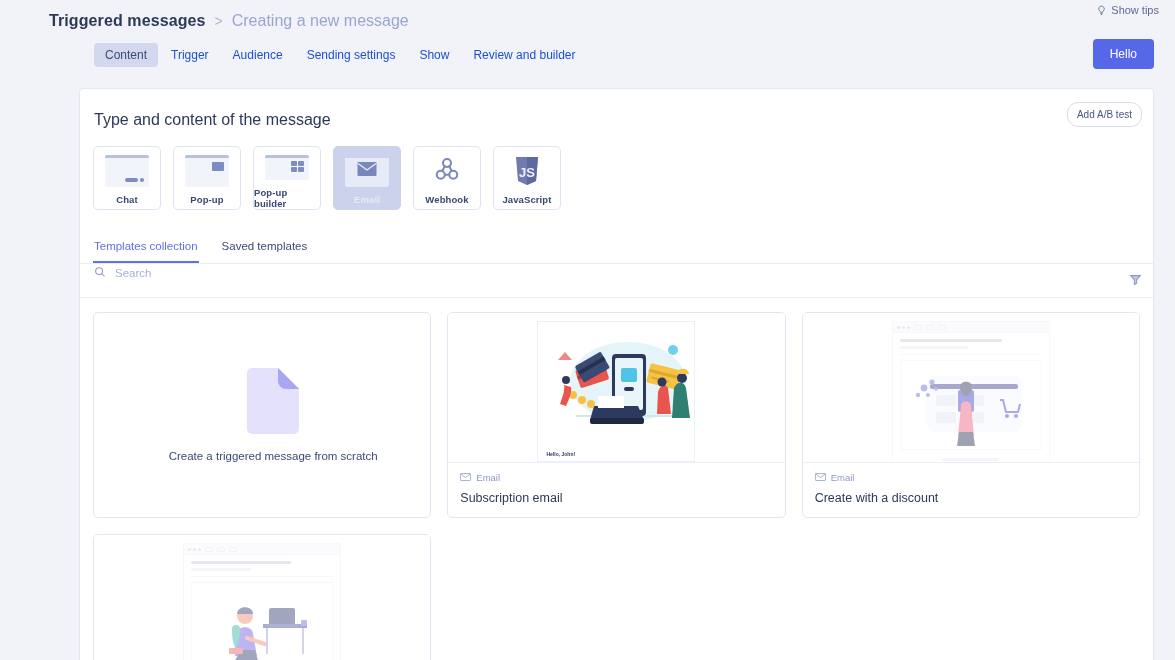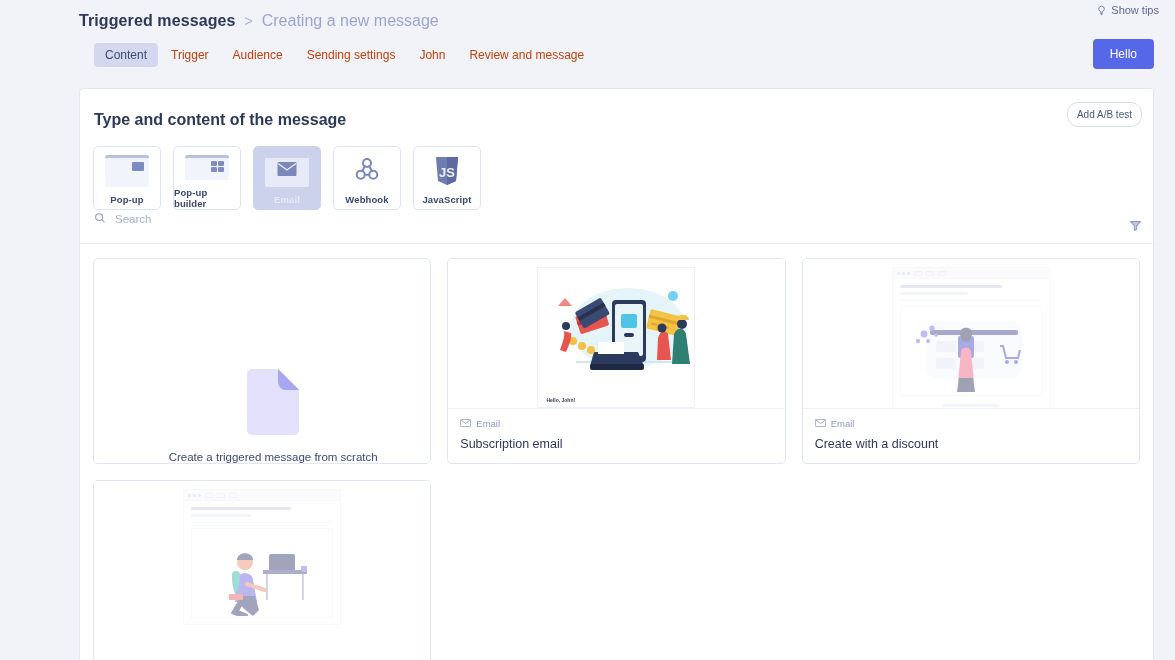--- a/index.html
+++ b/index.html
@@ -6,36 +6,36 @@
   html, body {
     width: 1175px; height: 660px;
     background: #f1f3f9;
     font-family: "Liberation Sans", sans-serif;
     color: #2f3b5c;
     overflow: hidden;
   }
 
   
   .header { position: relative; padding: 12px 0 0 0; }
-  .breadcrumb { display: flex; align-items: baseline; gap: 9px; padding-left: 79px; }
+  .breadcrumb { display: flex; align-items: baseline; gap: 9px; padding-left: 49px; }
   .bc-root { font-size: 16px; font-weight: 700; color: #2d3958; letter-spacing: .1px; }
   .bc-sep { font-size: 14px; color: #aab4d4; font-weight: 400; }
   .bc-current { font-size: 16px; font-weight: 400; color: #9aa6cf; }
 
   .show-tips {
     position: absolute; top: 4px; right: 16px;
     display: flex; align-items: center; gap: 4px;
     font-size: 11px; color: #5d6a93; cursor: pointer;
   }
   .show-tips svg { display: block; }
 
   .tabs-row { position: relative; margin-top: 13px; padding-left: 79px; height: 30px; }
   .tabs { display: flex; align-items: center; gap: 2px; padding-left: 15px; }
   .tab {
-    font-size: 12px; color: #c2410c;
+    font-size: 12px; color: #1d4ed8;
     padding: 5px 11px; border-radius: 4px; cursor: pointer;
     white-space: nowrap;
   }
   .tab.active { background: #d3d8ef; color: #3d4a72; font-weight: 400; }
 
   .next-btn {
     position: absolute; top: -4px; right: 21px;
     background: #5667e8; color: #fff;
     font-size: 12px; border: none; border-radius: 4px;
     padding: 8px 17px; cursor: pointer;
@@ -44,21 +44,21 @@
   
   .panel {
     margin: 15px 21px 0 79px;
     background: #fff;
     border: 1px solid #e4e7f3;
     border-radius: 4px;
     min-height: 580px;
   }
 
   .panel-head { position: relative; padding: 22px 24px 0 14px; }
-  .panel-title { font-size: 16px; font-weight: 700; color: #2d3958; padding-left: 0; }
+  .panel-title { font-size: 16px; font-weight: 400; color: #2d3958; padding-left: 0; }
   .ab-btn {
     position: absolute; top: 13px; right: 11px;
     font-size: 10px; color: #4a5880;
     background: #fff; border: 1px solid #d8ddee; border-radius: 11px;
     padding: 6px 9px; cursor: pointer;
   }
 
   
   .type-row { display: flex; gap: 12px; padding: 17px 0 0 13px; }
   .type-card {
@@ -117,21 +117,21 @@
     grid-template-columns: repeat(3, 1fr);
     gap: 16px;
     padding: 14px 13px 13px 13px;
   }
   .tcard {
     border: 1px solid #e2e6f4; border-radius: 5px;
     background: #fff; overflow: hidden;
     height: 206px; cursor: pointer;
     display: flex; flex-direction: column;
   }
-  .tcard.scratch { align-items: center; justify-content: flex-end; padding-left: 22px; }
+  .tcard.scratch { align-items: center; justify-content: center; padding-left: 22px; }
   .scratch-icon { width: 52px; height: 66px; position: relative; }
   .scratch-icon .body { position: absolute; inset: 0; background: #e3e1fb; border-radius: 5px; }
   .scratch-icon .fold { position: absolute; right: 0; top: 0; width: 21px; height: 21px; background: #a8a5f1; border-bottom-left-radius: 8px; }
   .scratch-icon .notch { position: absolute; right: 0; top: 0; width: 21px; height: 21px; background: #fff; clip-path: polygon(100% 0, 100% 100%, 0 0); }
   .scratch-text { margin-top: 16px; font-size: 11.5px; color: #3d4a72; }
 
   .tcard-preview { flex: 1; position: relative; overflow: hidden; background: #fff; }
   .tcard-foot {
     border-top: 1px solid #eceffa;
     padding: 9px 12px 12px 12px;
@@ -174,36 +174,44 @@
     </span>
     <span>Show tips</span>
   </div>
 
   <div class="tabs-row">
     <div class="tabs">
       <div class="tab active">Content</div>
       <div class="tab">Trigger</div>
       <div class="tab">Audience</div>
       <div class="tab">Sending settings</div>
-      <div class="tab">John</div>
-      <div class="tab">Review and message</div>
+      <div class="tab">Show</div>
+      <div class="tab">Review and builder</div>
     </div>
     <button class="next-btn">Hello</button>
   </div>
 </div>
 
 <div class="panel">
 
   <div class="panel-head">
     <div class="panel-title">Type and content of the message</div>
     <button class="ab-btn">Add A/B test</button>
   </div>
 
   <div class="type-row">
 
+    <div class="type-card">
+      <div class="type-thumb">
+        <span class="bar"></span>
+          <span class="chat-pill"></span>
+          <span class="chat-dot"></span>
+      </div>
+      <div class="type-label">Chat</div>
+    </div>
 
     <div class="type-card">
       <div class="type-thumb">
         <span class="bar"></span>
           <span class="pop-sq"></span>
       </div>
       <div class="type-label">Pop-up</div>
     </div>
 
     <div class="type-card">
@@ -249,20 +257,24 @@
         <svg width="26" height="30" viewBox="0 0 26 30">
           <path d="M2 1h22l-2 24-9 4-9-4z" fill="#6e7cb0"></path>
           <path d="M13 1h11l-2 24-9 4z" fill="#5c6aa0"></path>
           <text x="13" y="21" font-family="Liberation Sans, sans-serif" font-size="13" font-weight="bold" fill="#eef0f8" text-anchor="middle">JS</text>
         </svg>
       </div>
       <div class="type-label">JavaScript</div>
     </div>
   </div>
 
+  <div class="tmpl-tabs">
+    <div class="tmpl-tab active">Templates collection</div>
+    <div class="tmpl-tab">Saved templates</div>
+  </div>
 
   <div class="search-row">
     <span>
       <svg width="12" height="12" viewBox="0 0 16 16" fill="none" stroke="#8e99c4" stroke-width="1.4">
         <circle cx="6.8" cy="6.8" r="4.6"></circle>
           <path d="M10.3 10.3 14 14"></path>
       </svg>
     </span>
     <input class="search-input" type="text" placeholder="Search" style="">
     <span class="filter-btn">

